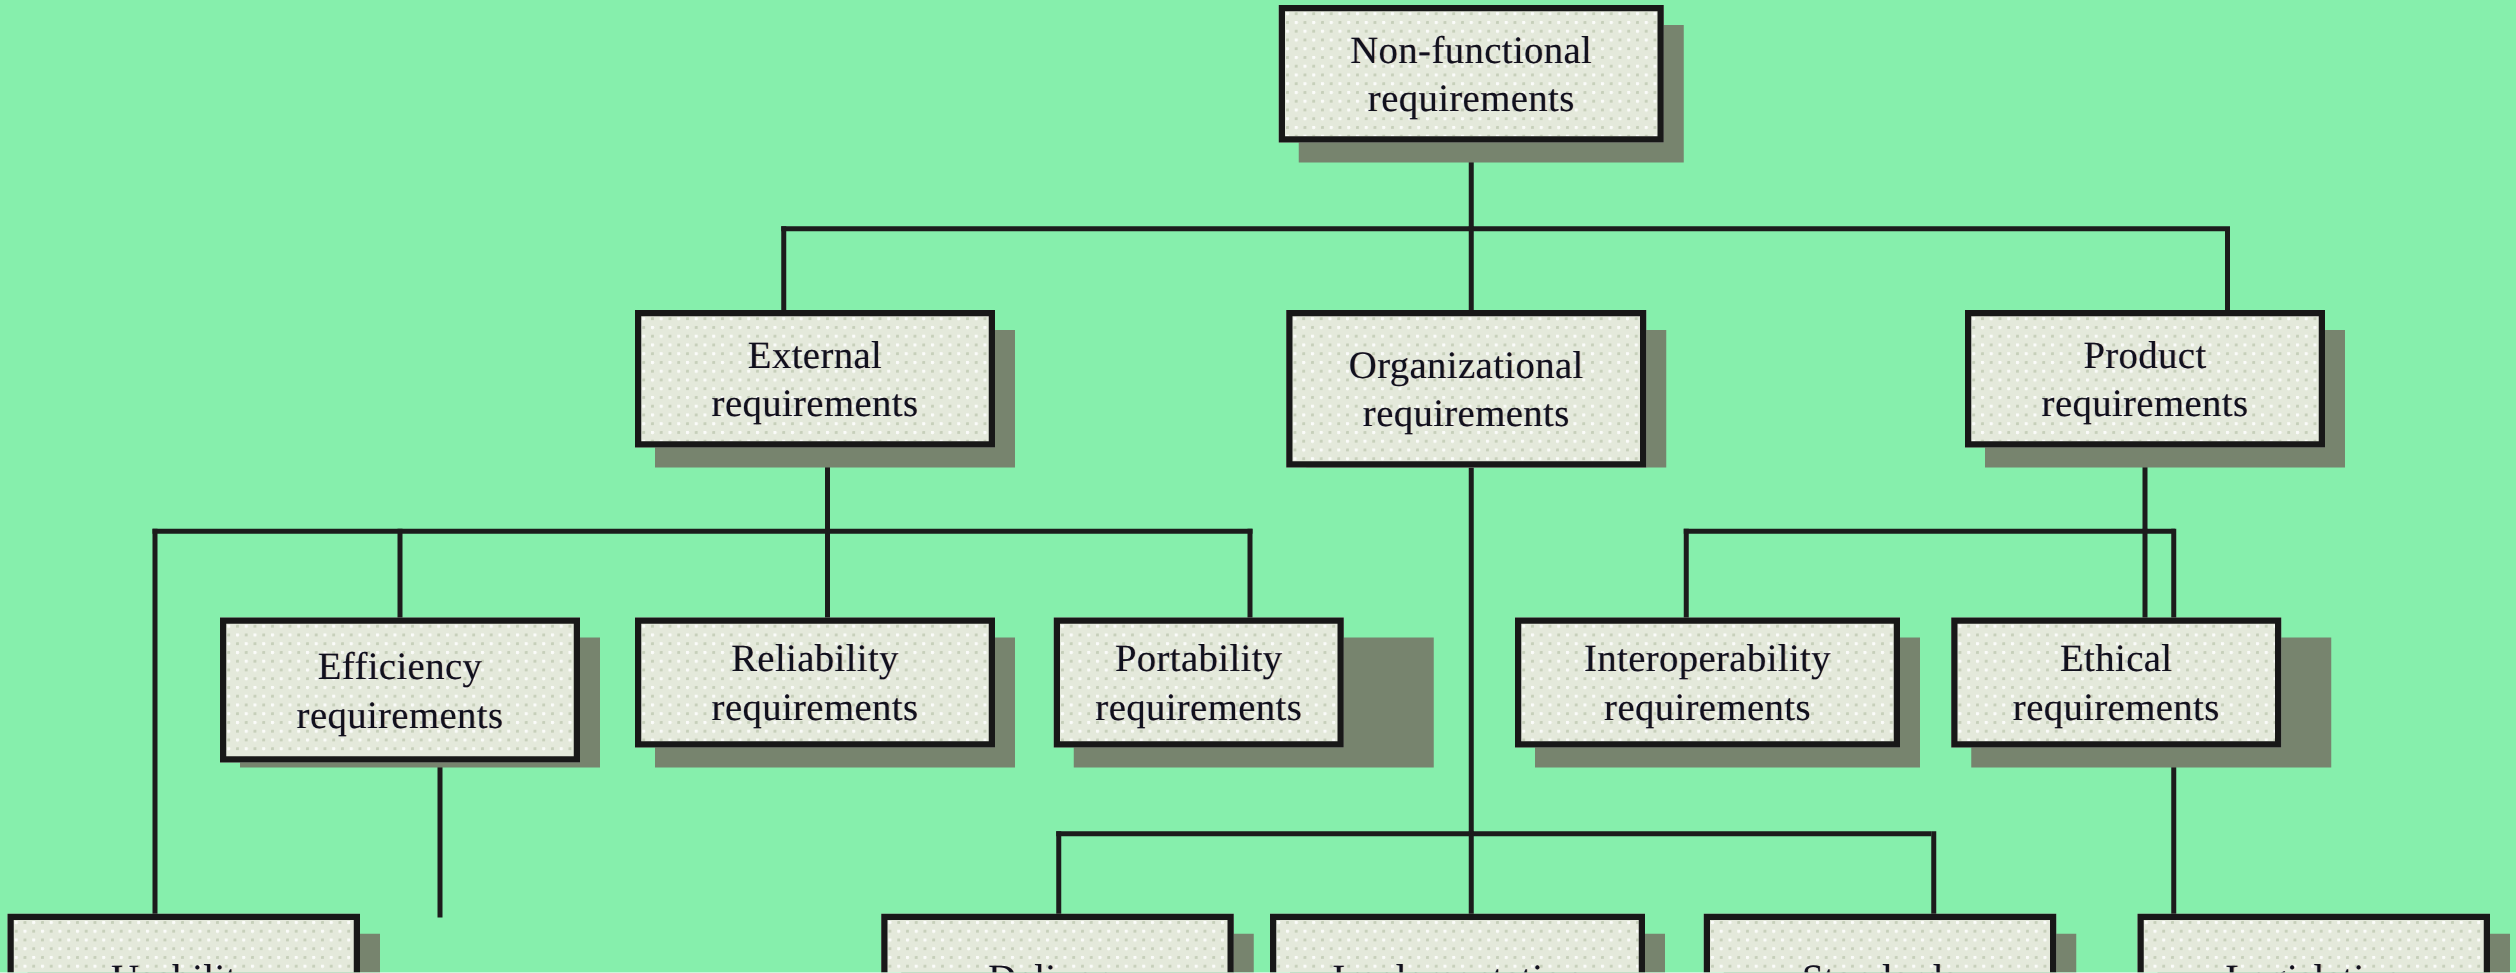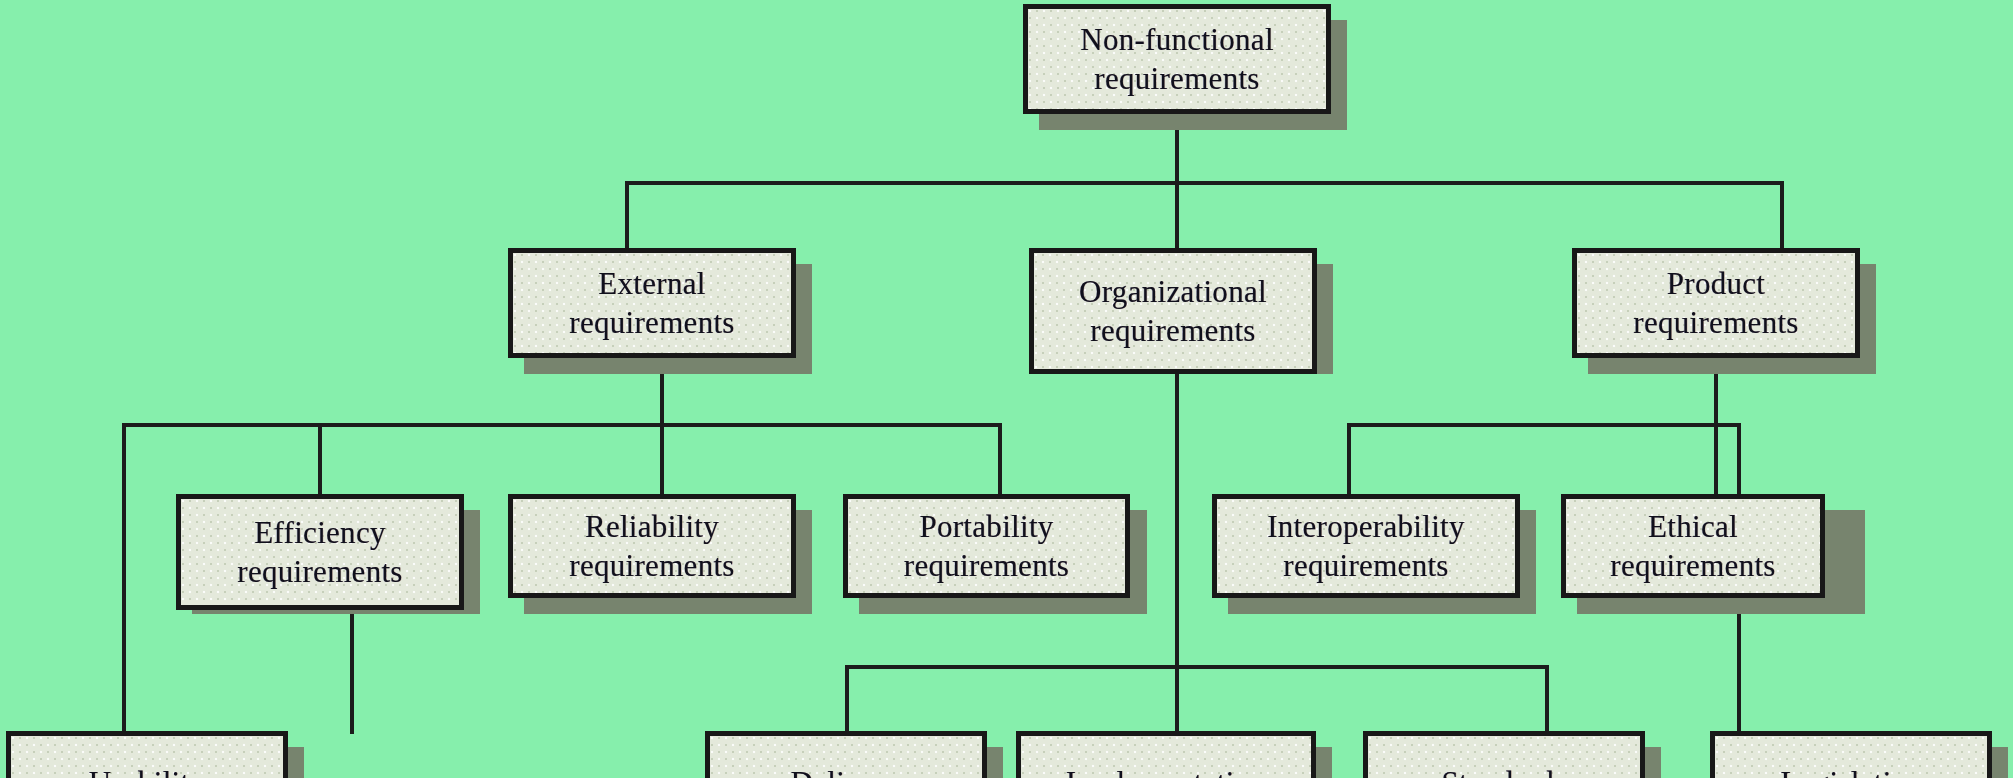--- a/index.html
+++ b/index.html
@@ -112,21 +112,21 @@
       <div class="node" style="left: 176px; top: 494px; width: 288px; height: 116px;">
         <div class="node-label">Efficiency
 requirements</div>
       </div>
       <div class="node-shadow" style="left: 524px; top: 510px; width: 288px; height: 104px;"></div>
       <div class="node" style="left: 508px; top: 494px; width: 288px; height: 104px;">
         <div class="node-label">Reliability
 requirements</div>
       </div>
       <div class="node-shadow" style="left: 859px; top: 510px; width: 288px; height: 104px;"></div>
-      <div class="node" style="left: 843px; top: 494px; width: 287px; height: 104px;">
+      <div class="node" style="left: 843px; top: 494px; width: 232px; height: 104px;">
         <div class="node-label">Portability
 requirements</div>
       </div>
       <div class="node-shadow" style="left: 1228px; top: 510px; width: 308px; height: 104px;"></div>
       <div class="node" style="left: 1212px; top: 494px; width: 308px; height: 104px;">
         <div class="node-label">Interoperability
 requirements</div>
       </div>
       <div class="node-shadow" style="left: 1577px; top: 510px; width: 288px; height: 104px;"></div>
       <div class="node" style="left: 1561px; top: 494px; width: 264px; height: 104px;">

